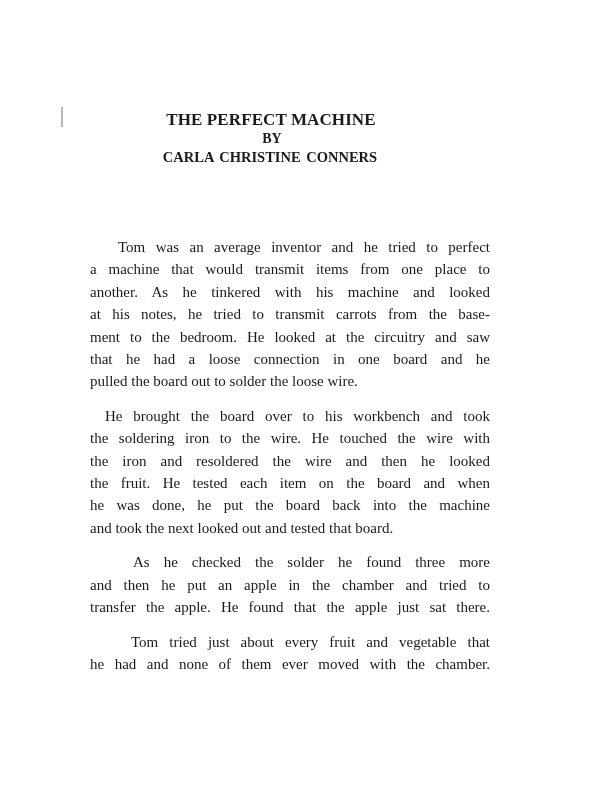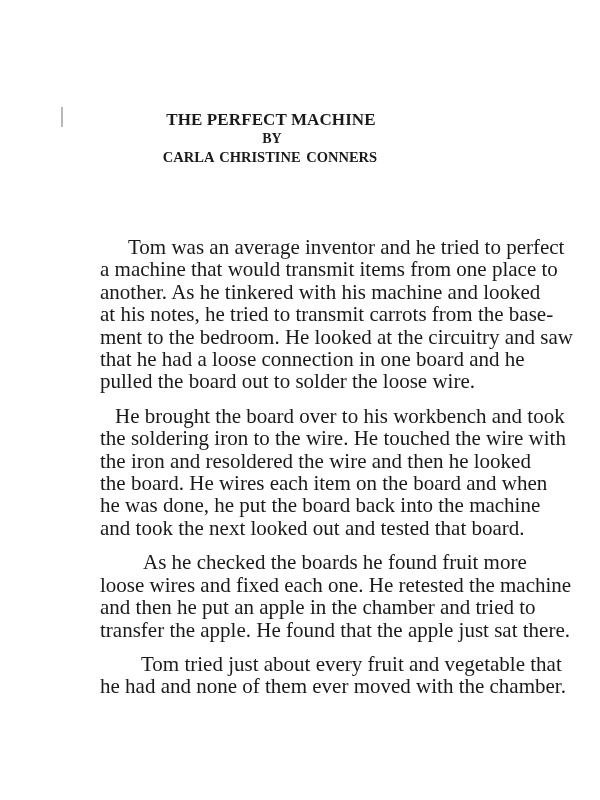--- a/index.html
+++ b/index.html
@@ -45,24 +45,24 @@
       margin-left: -12px;
     }
     .author {
       font-size: 14.5px;
       line-height: 20px;
       margin-left: -16px;
       word-spacing: 2px;
     }
     .body-text {
       position: absolute;
-      left: 100px;
+      left: 90px;
       top: 236px;
       width: 400px;
-      font-size: 21px;
+      font-size: 15px;
       line-height: 22.4px;
       text-align: justify;
     }
     .line {
       display: block;
       text-align: justify;
       text-align-last: justify;
       white-space: nowrap;
     }
     .line.last {
@@ -99,28 +99,27 @@
     <span class="line">at his notes, he tried to transmit carrots from the base-</span>
     <span class="line">ment to the bedroom. He looked at the circuitry and saw</span>
     <span class="line">that he had a loose connection in one board and he</span>
     <span class="line last">pulled the board out to solder the loose wire.</span>
   </div>
 
   <div class="para gap">
     <span class="line indent-medium">He brought the board over to his workbench and took</span>
     <span class="line">the soldering iron to the wire.  He touched the wire with</span>
     <span class="line">the iron and resoldered the wire and then he looked</span>
-    <span class="line">the board.  He wires each item on the board and when</span>
+    <span class="line">the fruit.  He tested each item on the board and when</span>
     <span class="line">he was done, he put the board back into the machine</span>
     <span class="line last">and took the next looked out and tested that board.</span>
   </div>
 
   <div class="para gap">
-    <span class="line indent-large">As he checked the boards he found fruit more</span>
-    <span class="line">loose wires and fixed each one.  He retested the machine</span>
+    <span class="line indent-large">As he checked the solder he found three more</span>
     <span class="line">and then he put an apple in the chamber and tried to</span>
     <span class="line">transfer the apple. He found that the apple just sat there.</span>
   </div>
 
   <div class="para">
     <span class="line indent-mid">Tom tried just about every fruit and vegetable that</span>
     <span class="line">he had and none of them ever moved with the chamber.</span>
   </div>
 
 </div>

